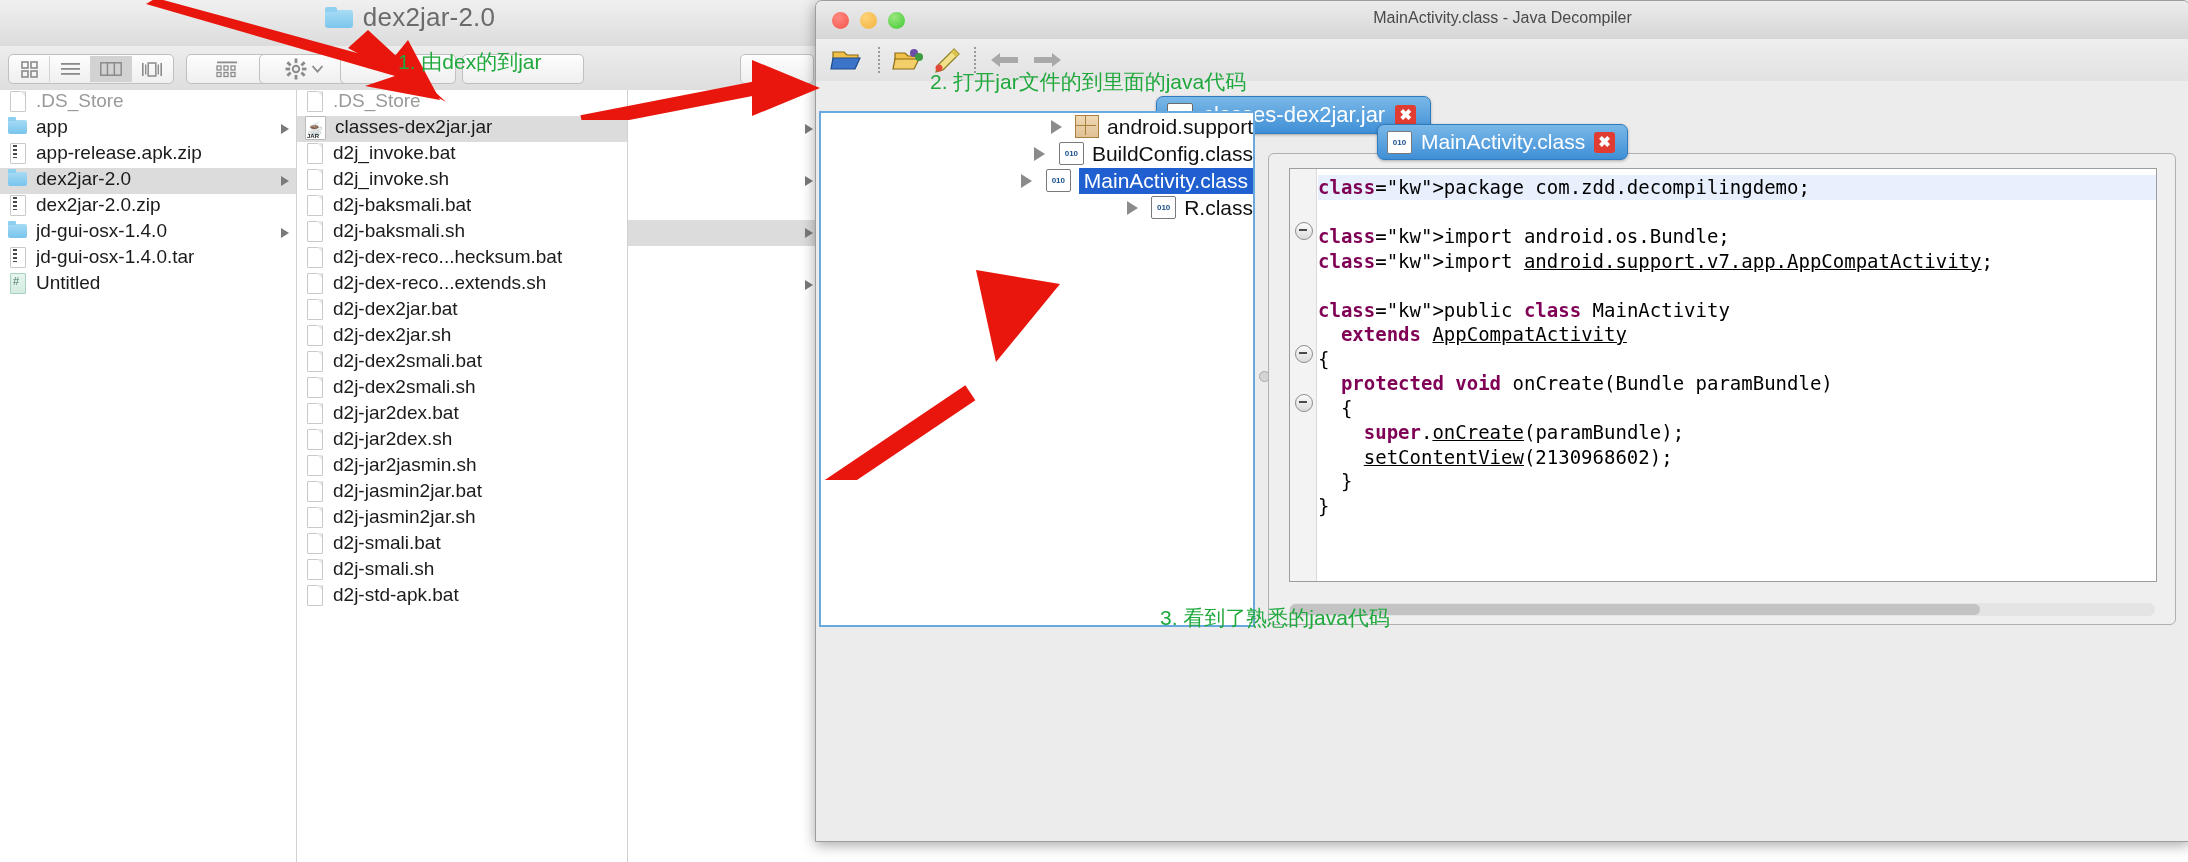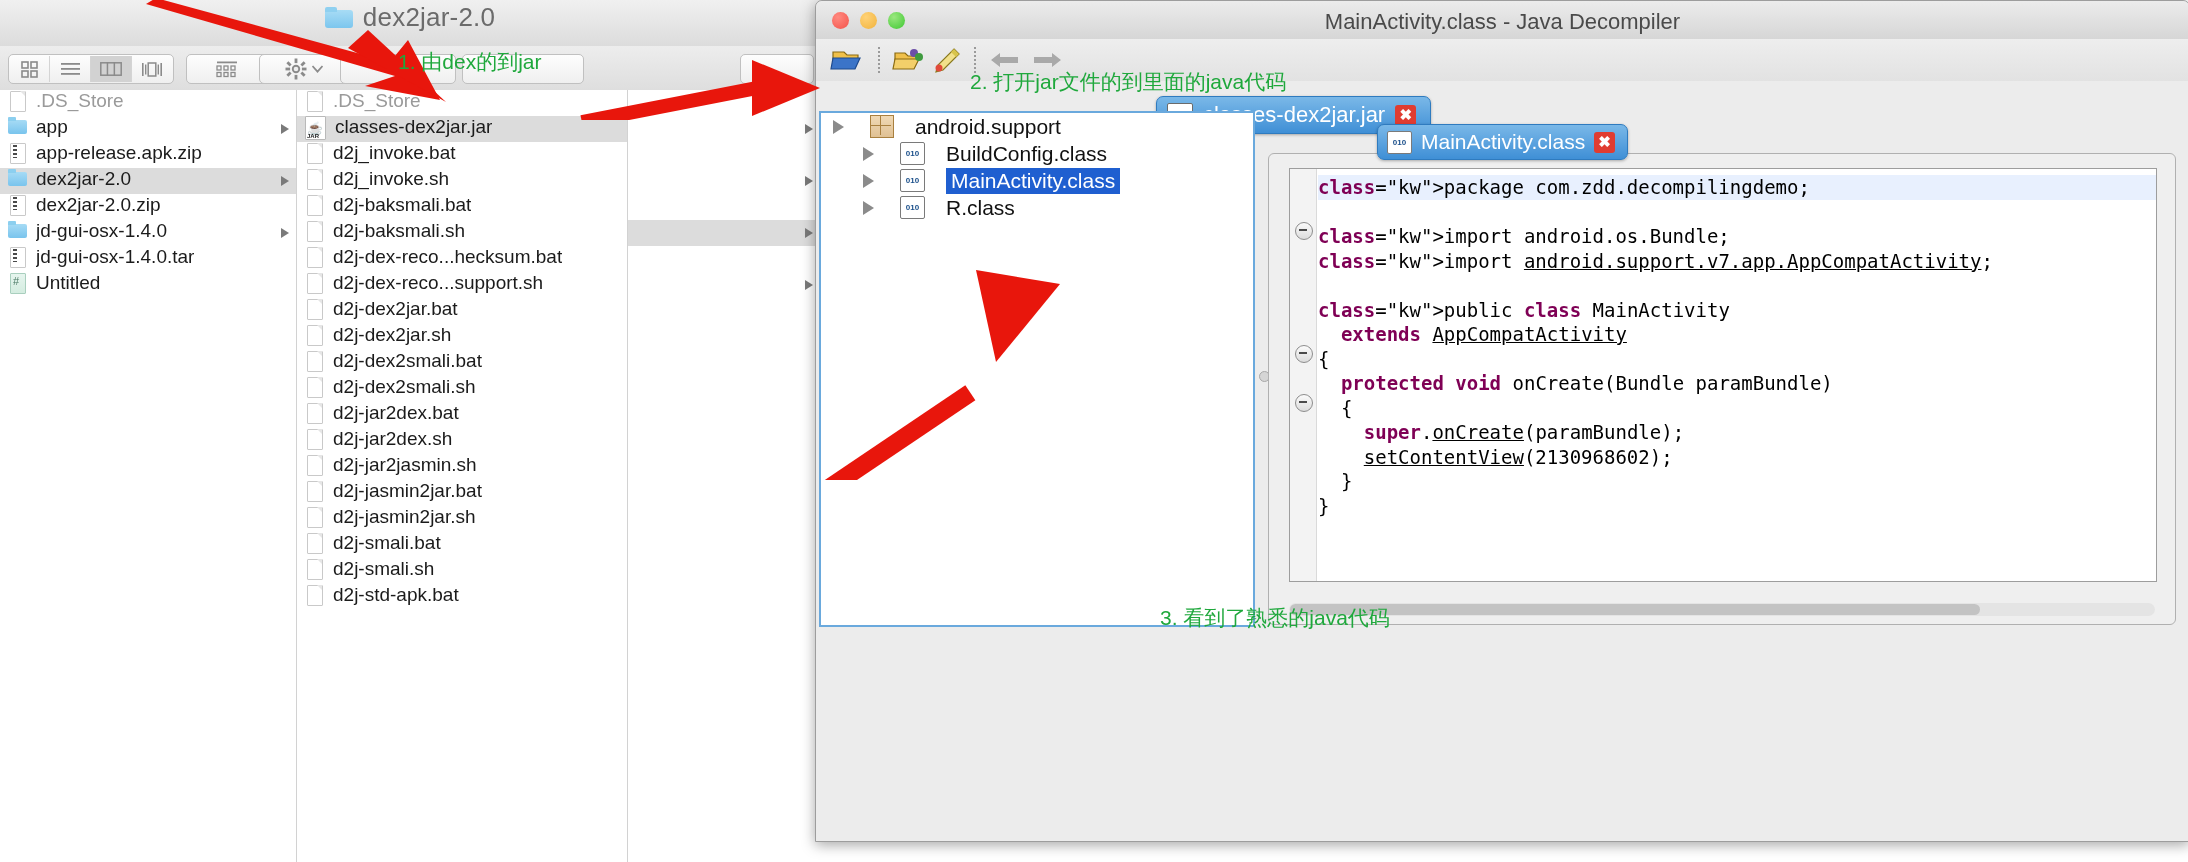--- a/index.html
+++ b/index.html
@@ -125,21 +125,21 @@
     position:absolute;left:0;top:0;width:1373px;height:38px;
     background:linear-gradient(#ececec,#d6d6d6);
     border-bottom:1px solid #b4b4b4;border-radius:6px 6px 0 0;
   }
   .traffic{position:absolute;top:11px;width:17px;height:17px;border-radius:50%;}
   #tl-close{left:16px;background:radial-gradient(circle at 35% 30%,#ff8a80,#f4524a);}
   #tl-min{left:44px;background:radial-gradient(circle at 35% 30%,#ffd277,#f1b33d);}
   #tl-max{left:72px;background:radial-gradient(circle at 35% 30%,#9ae77f,#3fc832);}
   #jd-title{
     position:absolute;left:0;top:8px;width:1373px;text-align:center;
-    font-size:22px;color:#4a4a4a;
+    font-size:16px;color:#4a4a4a;
   }
   #jd-toolbar{
     position:absolute;left:0;top:38px;width:1373px;height:42px;
     background:linear-gradient(#eeeeee,#e2e2e2);border-bottom:1px solid #bdbdbd;
   }
   .tbicon{position:absolute;top:6px;width:34px;height:30px;}
   .tbsep{position:absolute;top:8px;width:1px;height:26px;border-left:2px dotted #9a9a9a;}
   #jd-body{
     position:absolute;left:0;top:80px;width:1373px;height:760px;background:#ececec;
   }
@@ -160,22 +160,23 @@
   .tabclose{
     width:21px;height:21px;border-radius:3px;background:#e03c31;color:#fff;
     display:flex;align-items:center;justify-content:center;font-size:15px;font-weight:bold;
   }
   
   #treepanel{
     position:absolute;left:3px;top:30px;width:432px;height:512px;
     background:#fff;border:2px solid #6aa9dd;
   }
   .tnode{
-    height:27px;display:flex;align-items:center;gap:21px;font-size:21px;color:#111;
+    height:27px;display:flex;align-items:center;gap:8px;font-size:21px;color:#111;
     padding-left:6px;
+    justify-content:flex-end;
   }
   .tw{width:22px;display:flex;align-items:center;justify-content:center;flex:0 0 22px;}
   .arrow-r{width:0;height:0;border-left:11px solid #8b8b8b;border-top:7px solid transparent;border-bottom:7px solid transparent;}
   .arrow-d{width:0;height:0;border-top:11px solid #8b8b8b;border-left:7px solid transparent;border-right:7px solid transparent;}
   .pkg-ic{
     width:22px;height:21px;flex:0 0 22px;
     background:linear-gradient(#f0d9b5,#e0c194);
     border:1px solid #a9803f;position:relative;
   }
   .pkg-ic:before{content:"";position:absolute;left:9px;top:0;width:1px;height:19px;background:#a9803f;}
@@ -389,21 +390,21 @@
         <div class="frow">
           <span class="ic doc"></span>
           <span class="nm">d2j-baksmali.sh</span>
         </div>
         <div class="frow">
           <span class="ic doc"></span>
           <span class="nm">d2j-dex-reco...hecksum.bat</span>
         </div>
         <div class="frow">
           <span class="ic doc"></span>
-          <span class="nm">d2j-dex-reco...support.sh</span>
+          <span class="nm">d2j-dex-reco...extends.sh</span>
         </div>
         <div class="frow">
           <span class="ic doc"></span>
           <span class="nm">d2j-dex2jar.bat</span>
         </div>
         <div class="frow">
           <span class="ic doc"></span>
           <span class="nm">d2j-dex2jar.sh</span>
         </div>
         <div class="frow">
@@ -612,14 +613,14 @@
   <rect x="0" y="56" width="200" height="14" fill="#e8160c" transform="rotate(-11 100 63)"></rect>
   <polygon points="172,20 240,48 172,76" fill="#e8160c"></polygon>
 </svg>
 
 <svg class="arrow-svg" style="left:760px;top:270px;" width="320" height="210" viewBox="0 0 320 210">
   <rect x="0" y="178" width="230" height="18" fill="#e8160c" transform="rotate(-34 115 187)"></rect>
   <polygon points="216,0 300,14 236,92" fill="#e8160c"></polygon>
 </svg>
 
 <div class="ann-text" style="left:398px;top:48px;">1.  由dex的到jar</div>
-<div class="ann-text" style="left:970px;top:68px;">2.  打开jar文件的到里面的java代码</div>
+<div class="ann-text" style="left:930px;top:68px;">2.  打开jar文件的到里面的java代码</div>
 <div class="ann-text" style="left:1160px;top:604px;">3.  看到了熟悉的java代码</div>
 
 </body></html>

